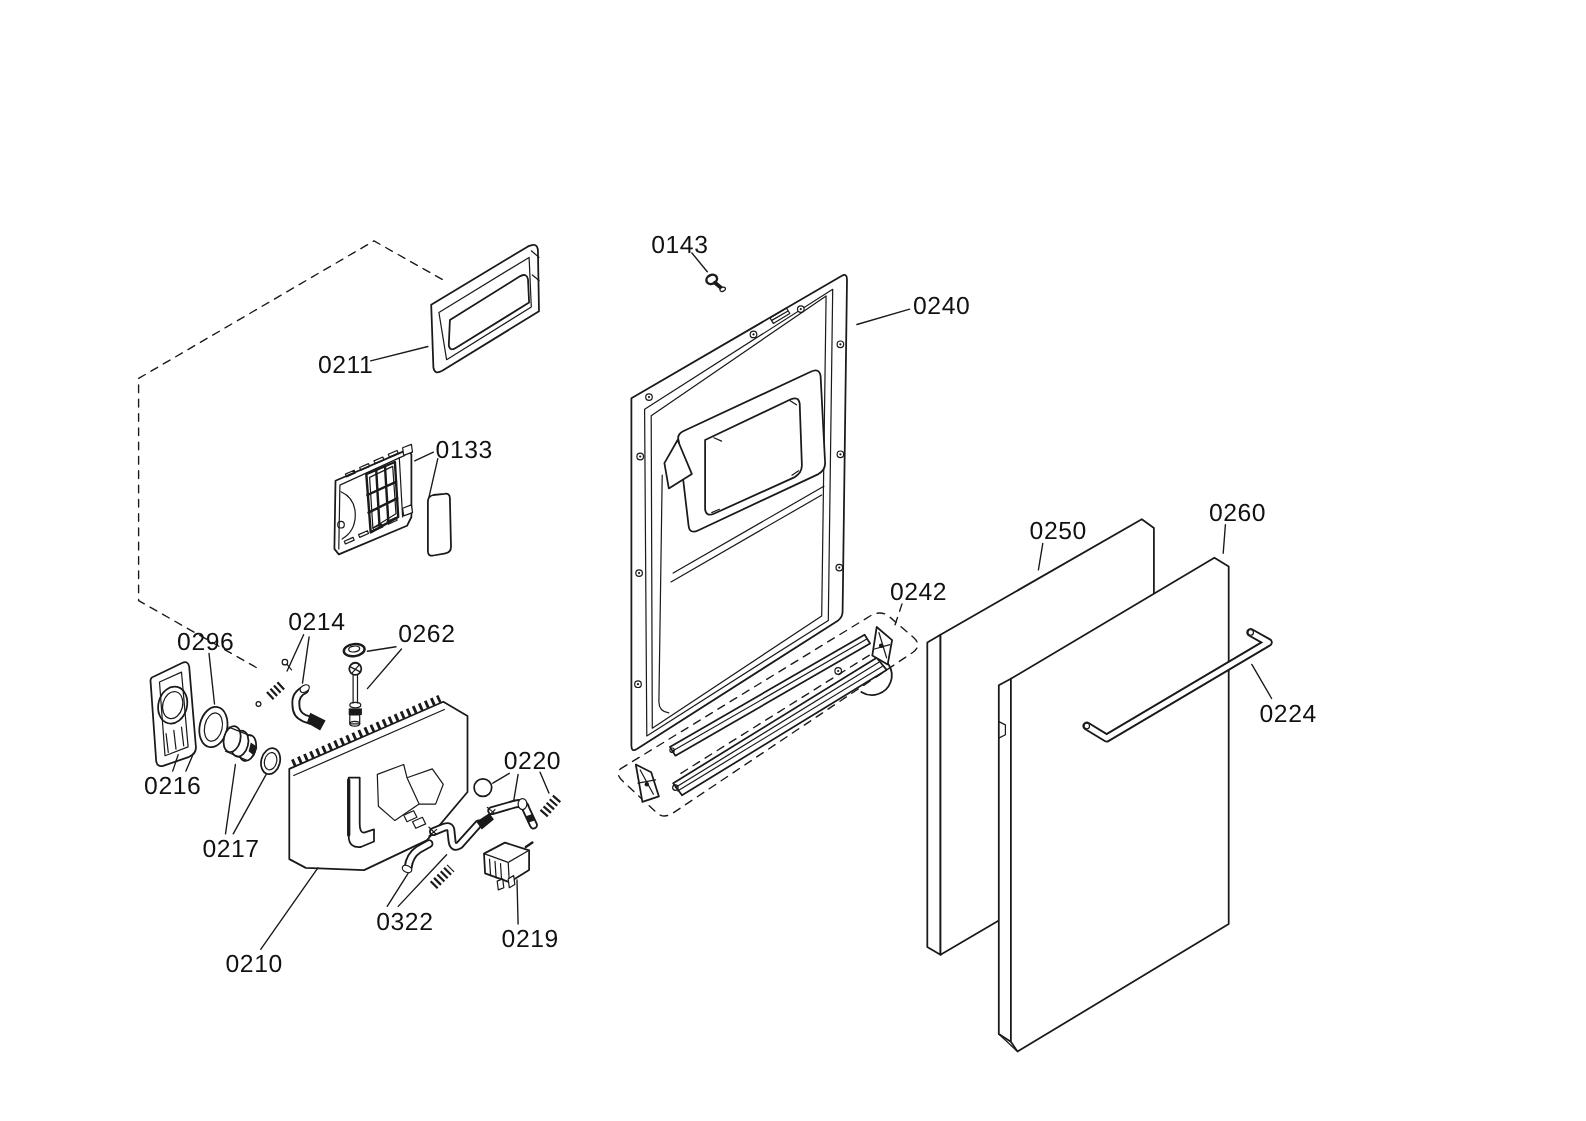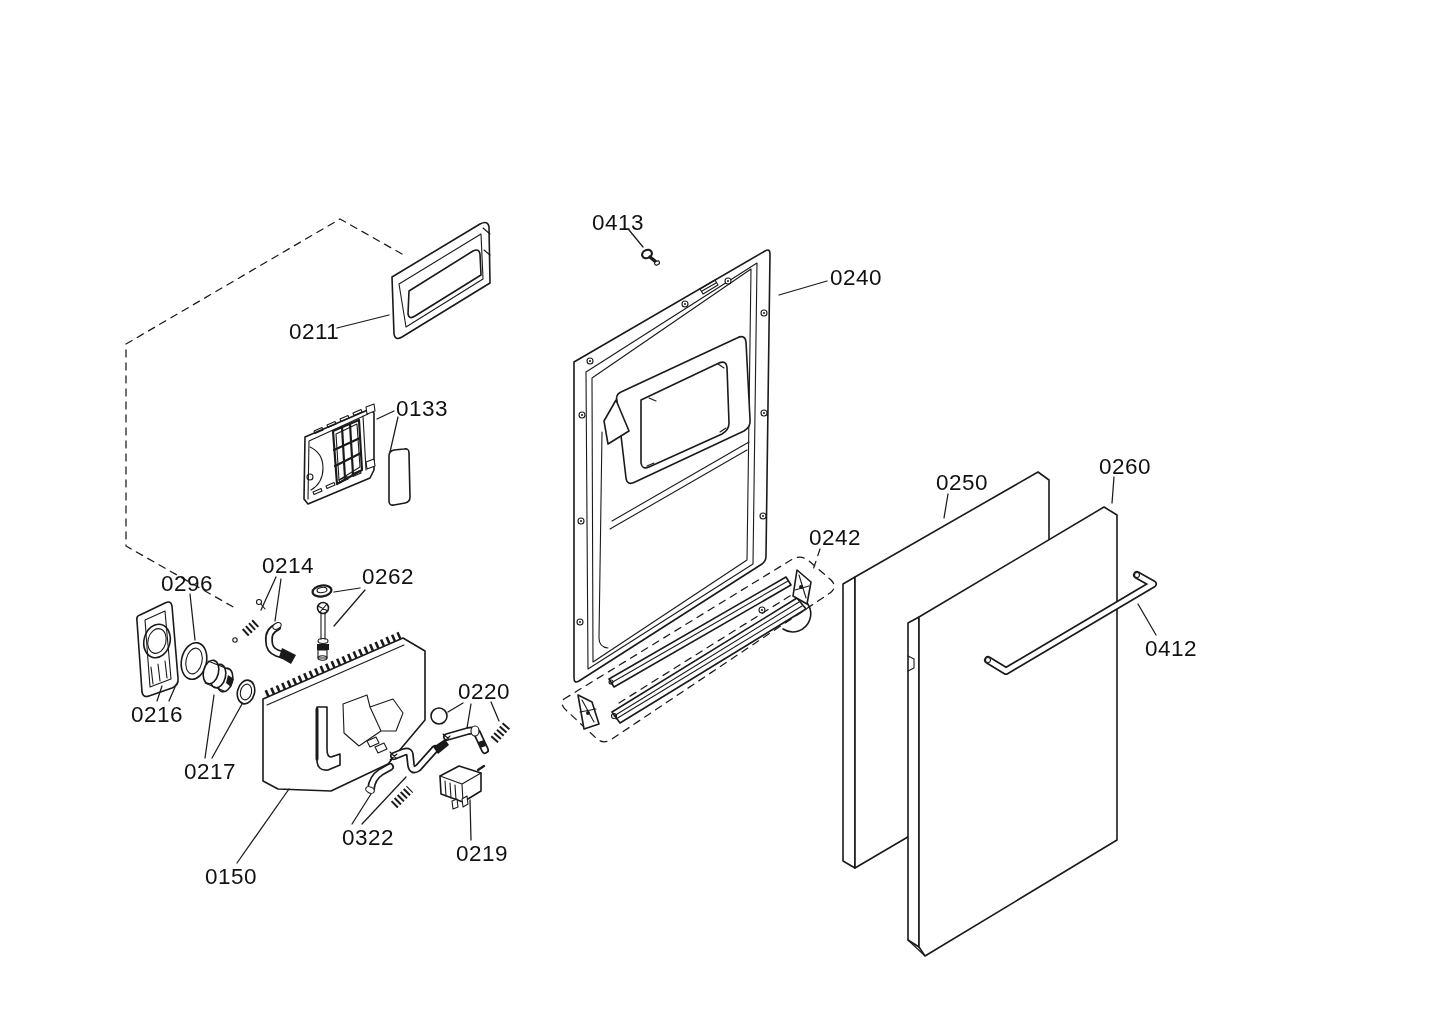--- a/index.html
+++ b/index.html
@@ -233,31 +233,31 @@
     <path class="ln ldr" d="M827,281 L779,295"></path>
     <path class="ln ldr" d="M629,230 L643,247"></path>
     <path class="ln dash" d="M820,549 L812,573"></path>
     <path class="ln ldr" d="M948,494 L944,518"></path>
     <path class="ln ldr" d="M1114,477 L1112,503"></path>
     <path class="ln ldr" d="M1156,635 L1138,604"></path>
     <path class="ln ldr" d="M237,863 L289,789"></path>
   </g>
 </svg>
 
-  <div class="lbl" style="left:205px;top:866px">0150</div>
+  <div class="lbl" style="left:205px;top:866px">0210</div>
   <div class="lbl" style="left:289px;top:321px">0211</div>
   <div class="lbl" style="left:396px;top:398px">0133</div>
   <div class="lbl" style="left:161px;top:573px">0296</div>
   <div class="lbl" style="left:262px;top:555px">0214</div>
   <div class="lbl" style="left:362px;top:566px">0262</div>
   <div class="lbl" style="left:131px;top:704px">0216</div>
   <div class="lbl" style="left:184px;top:761px">0217</div>
   <div class="lbl" style="left:342px;top:827px">0322</div>
   <div class="lbl" style="left:456px;top:843px">0219</div>
   <div class="lbl" style="left:458px;top:681px">0220</div>
   <div class="lbl" style="left:830px;top:267px">0240</div>
-  <div class="lbl" style="left:592px;top:212px">0413</div>
+  <div class="lbl" style="left:592px;top:212px">0143</div>
   <div class="lbl" style="left:809px;top:527px">0242</div>
   <div class="lbl" style="left:936px;top:472px">0250</div>
   <div class="lbl" style="left:1099px;top:456px">0260</div>
-  <div class="lbl" style="left:1145px;top:638px">0412</div>
+  <div class="lbl" style="left:1145px;top:638px">0224</div>
 
 </div>
 
 </body></html>

